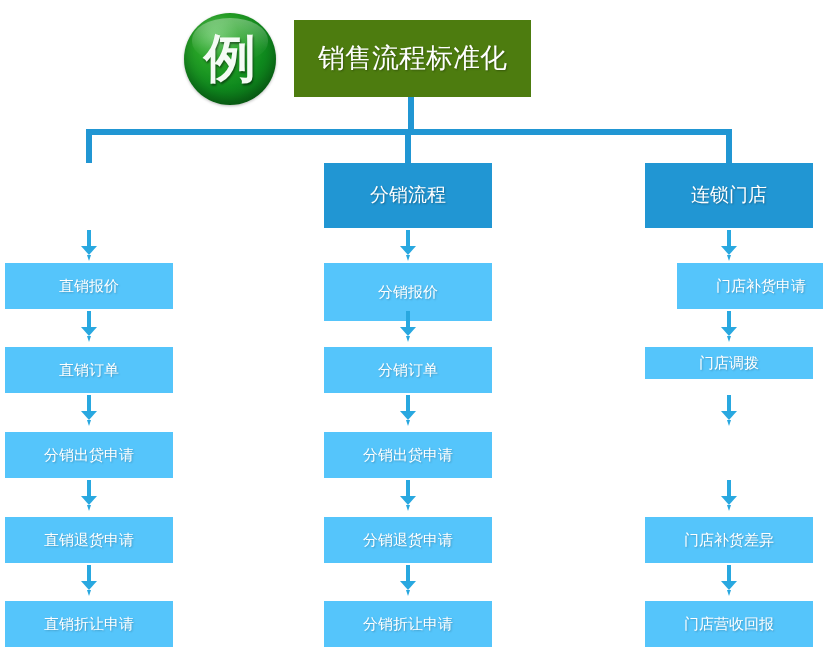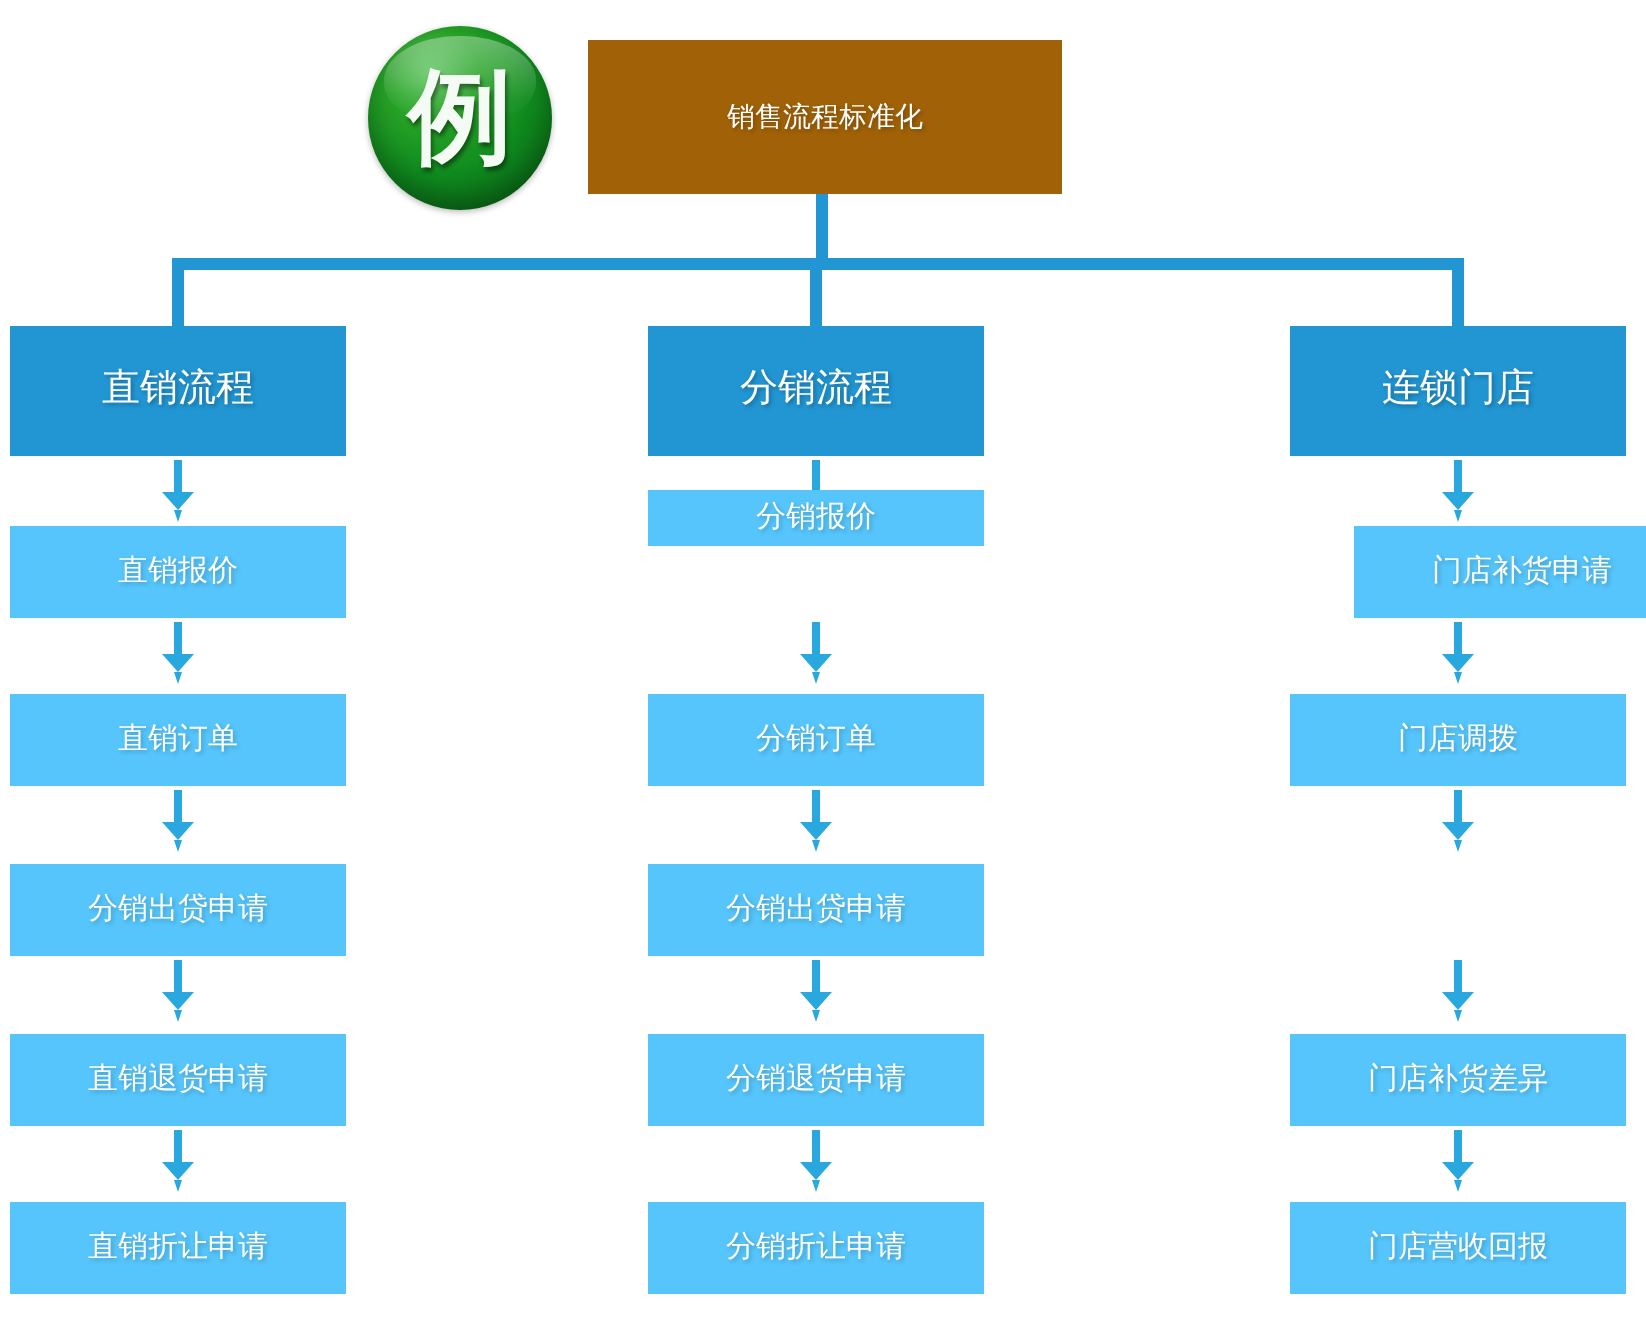--- a/index.html
+++ b/index.html
@@ -64,22 +64,22 @@
     display: flex;
     align-items: center;
     justify-content: center;
     color: #ffffff;
     text-align: center;
     line-height: 1.2;
     white-space: nowrap;
     box-sizing: border-box;
   }
   .node-title {
-    background: #a16207;
-    font-size: 14px;
+    background: #4d7c0f;
+    font-size: 27px;
     text-shadow: 1px 1px 2px rgba(0,0,0,0.30);
   }
   .node-branch {
     background: #2196d3;
     font-size: 19px;
     text-shadow: 1px 1px 2px rgba(0,0,0,0.30);
   }
   .node-step {
     background: #55c5fb;
     font-size: 15px;
@@ -139,23 +139,20 @@
   <div class="conn" style="left:408px; top:97px; width:6px; height:32px;"></div>
 
   <div class="conn" style="left:86px; top:129px; width:646px; height:6px;"></div>
 
   <div class="conn" style="left:86px; top:129px; width:6px; height:34px;"></div>
 
   <div class="conn" style="left:405px; top:129px; width:6px; height:34px;"></div>
 
   <div class="conn" style="left:726px; top:129px; width:6px; height:34px;"></div>
 
-  <div class="node node-branch" style="left:5px; top:163px; width:168px; height:65px;">
-    <span>直销流程</span>
-  </div>
 
   <div class="arrow" style="left:81px; top:230px; height:31px;">
     <div class="shaft" style="height:18px;"></div>
     <div class="head" style="top:16px;"></div>
     <div class="tip" style="top:25px;"></div>
   </div>
 
   <div class="node node-step" style="left:5px; top:263px; width:168px; height:46px;">
     <span>直销报价</span>
   </div>
@@ -203,21 +200,21 @@
   <div class="node node-step" style="left:5px; top:601px; width:168px; height:46px;">
     <span>直销折让申请</span>
   </div>
 
   <div class="arrow" style="left:400px; top:230px; height:31px;">
     <div class="shaft" style="height:18px;"></div>
     <div class="head" style="top:16px;"></div>
     <div class="tip" style="top:25px;"></div>
   </div>
 
-  <div class="node node-step" style="left:324px; top:245px; width:168px; height:28px;">
+  <div class="node node-step" style="left:324px; top:263px; width:168px; height:58px;">
     <span>分销报价</span>
   </div>
 
   <div class="arrow" style="left:400px; top:311px; height:31px;">
     <div class="shaft" style="height:18px;"></div>
     <div class="head" style="top:16px;"></div>
     <div class="tip" style="top:25px;"></div>
   </div>
 
   <div class="node node-step" style="left:324px; top:347px; width:168px; height:46px;">
@@ -267,21 +264,21 @@
   <div class="node node-step" style="left:645px; top:263px; width:168px; height:46px;margin-left:32px;">
     <span>门店补货申请</span>
   </div>
 
   <div class="arrow" style="left:721px; top:311px; height:31px;">
     <div class="shaft" style="height:18px;"></div>
     <div class="head" style="top:16px;"></div>
     <div class="tip" style="top:25px;"></div>
   </div>
 
-  <div class="node node-step" style="left:645px; top:347px; width:168px; height:46px;">
+  <div class="node node-step" style="left:645px; top:347px; width:168px; height:32px;">
     <span>门店调拨</span>
   </div>
 
   <div class="arrow" style="left:721px; top:395px; height:31px;">
     <div class="shaft" style="height:18px;"></div>
     <div class="head" style="top:16px;"></div>
     <div class="tip" style="top:25px;"></div>
   </div>
 
 

